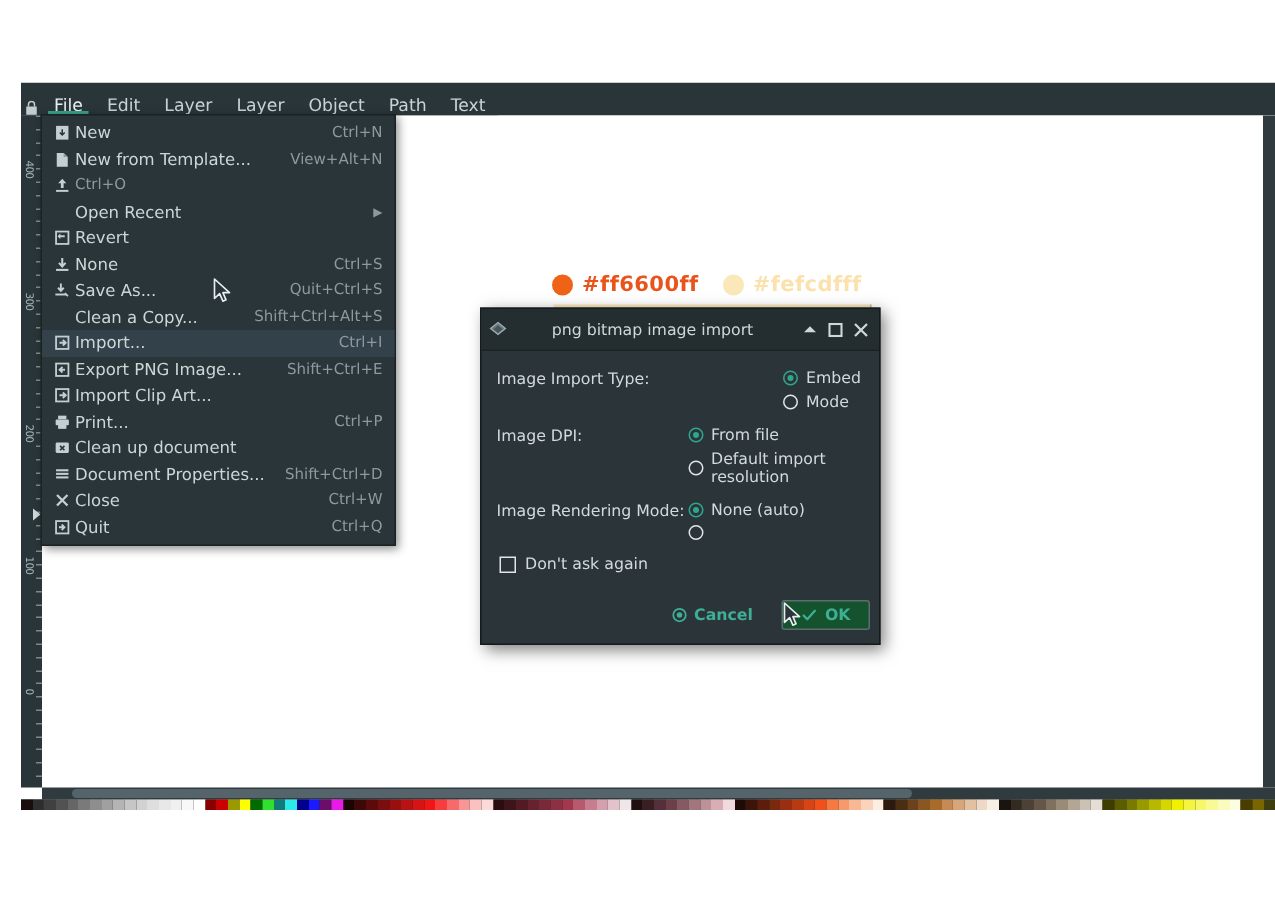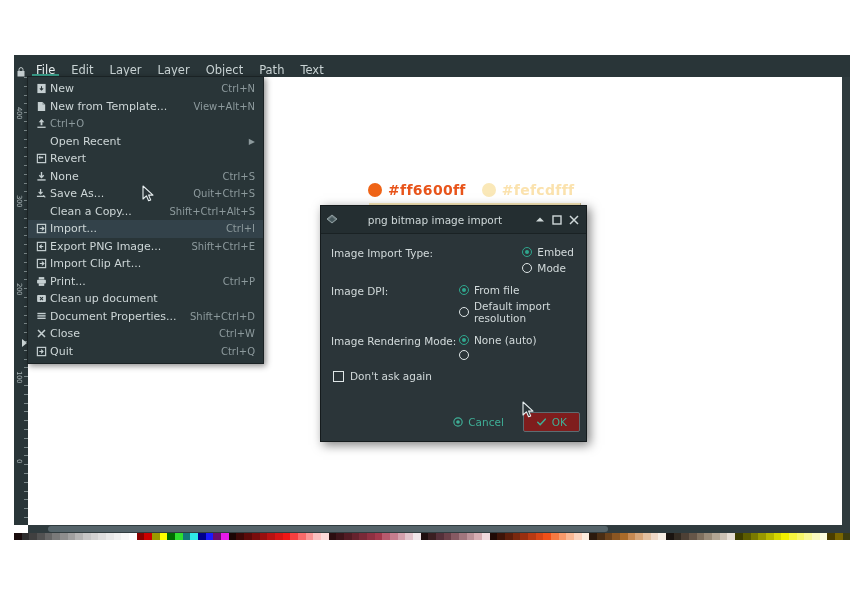--- a/index.html
+++ b/index.html
@@ -202,26 +202,25 @@
     border: 1.6px solid #dfe6e7; background: transparent; flex: 0 0 11px;
   }
   .checklabel { font-size: 10.5px; color: #d2dadb; }
 
   .dlg-actions {
     display: flex; justify-content: flex-end; align-items: center;
     gap: 6px; padding: 10px 6px 9px 10px;
   }
   .btn {
     display: flex; align-items: center; gap: 5px;
-    font-size: 10.5px; font-weight: normal; color: #3fae96;
+    font-size: 10.5px; font-weight: bold; color: #3fae96;
     padding: 3px 12px; border: 1px solid transparent; border-radius: 2px;
     cursor: default;
-    margin-top: 12px;
-  }
-  .btn.framed { border-color: #5d6d72; background: #7f1d1d; justify-content: center; }
+  }
+  .btn.framed { border-color: #5d6d72; background: #14532d; justify-content: center; }
   .btn .bicon { display: flex; align-items: center; }
 
   
   .cursor {
     position: absolute; width: 0; height: 0; z-index: 90; pointer-events: none;
   }
   .cursor svg { display: block; }
 </style>
 </head>
 <body>

